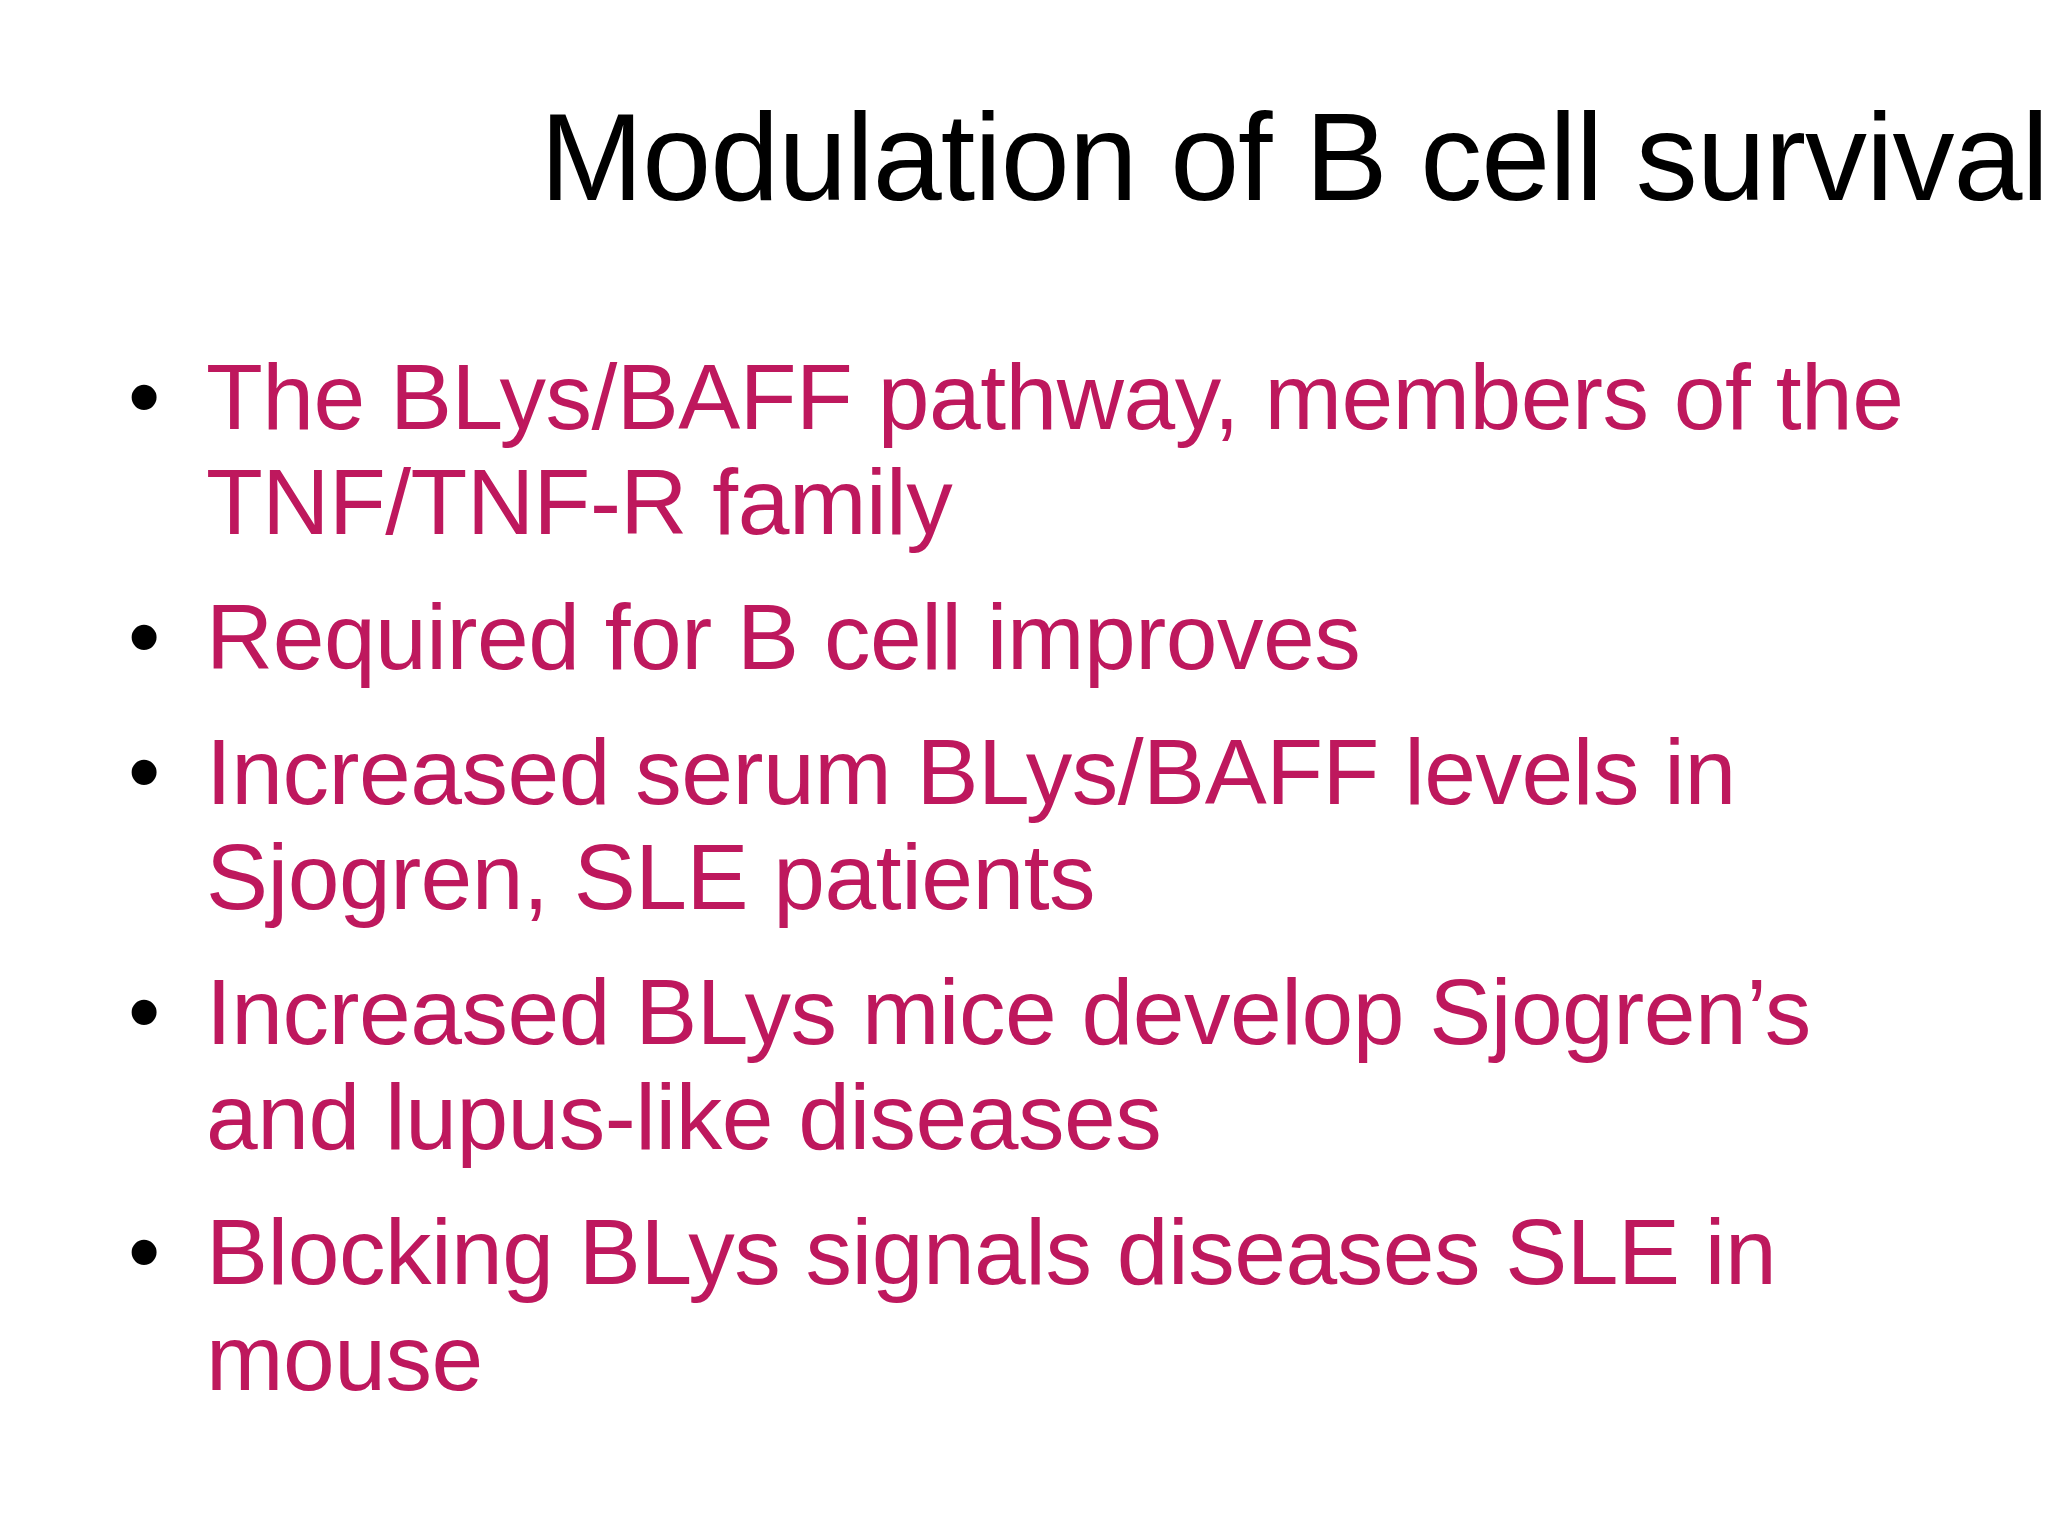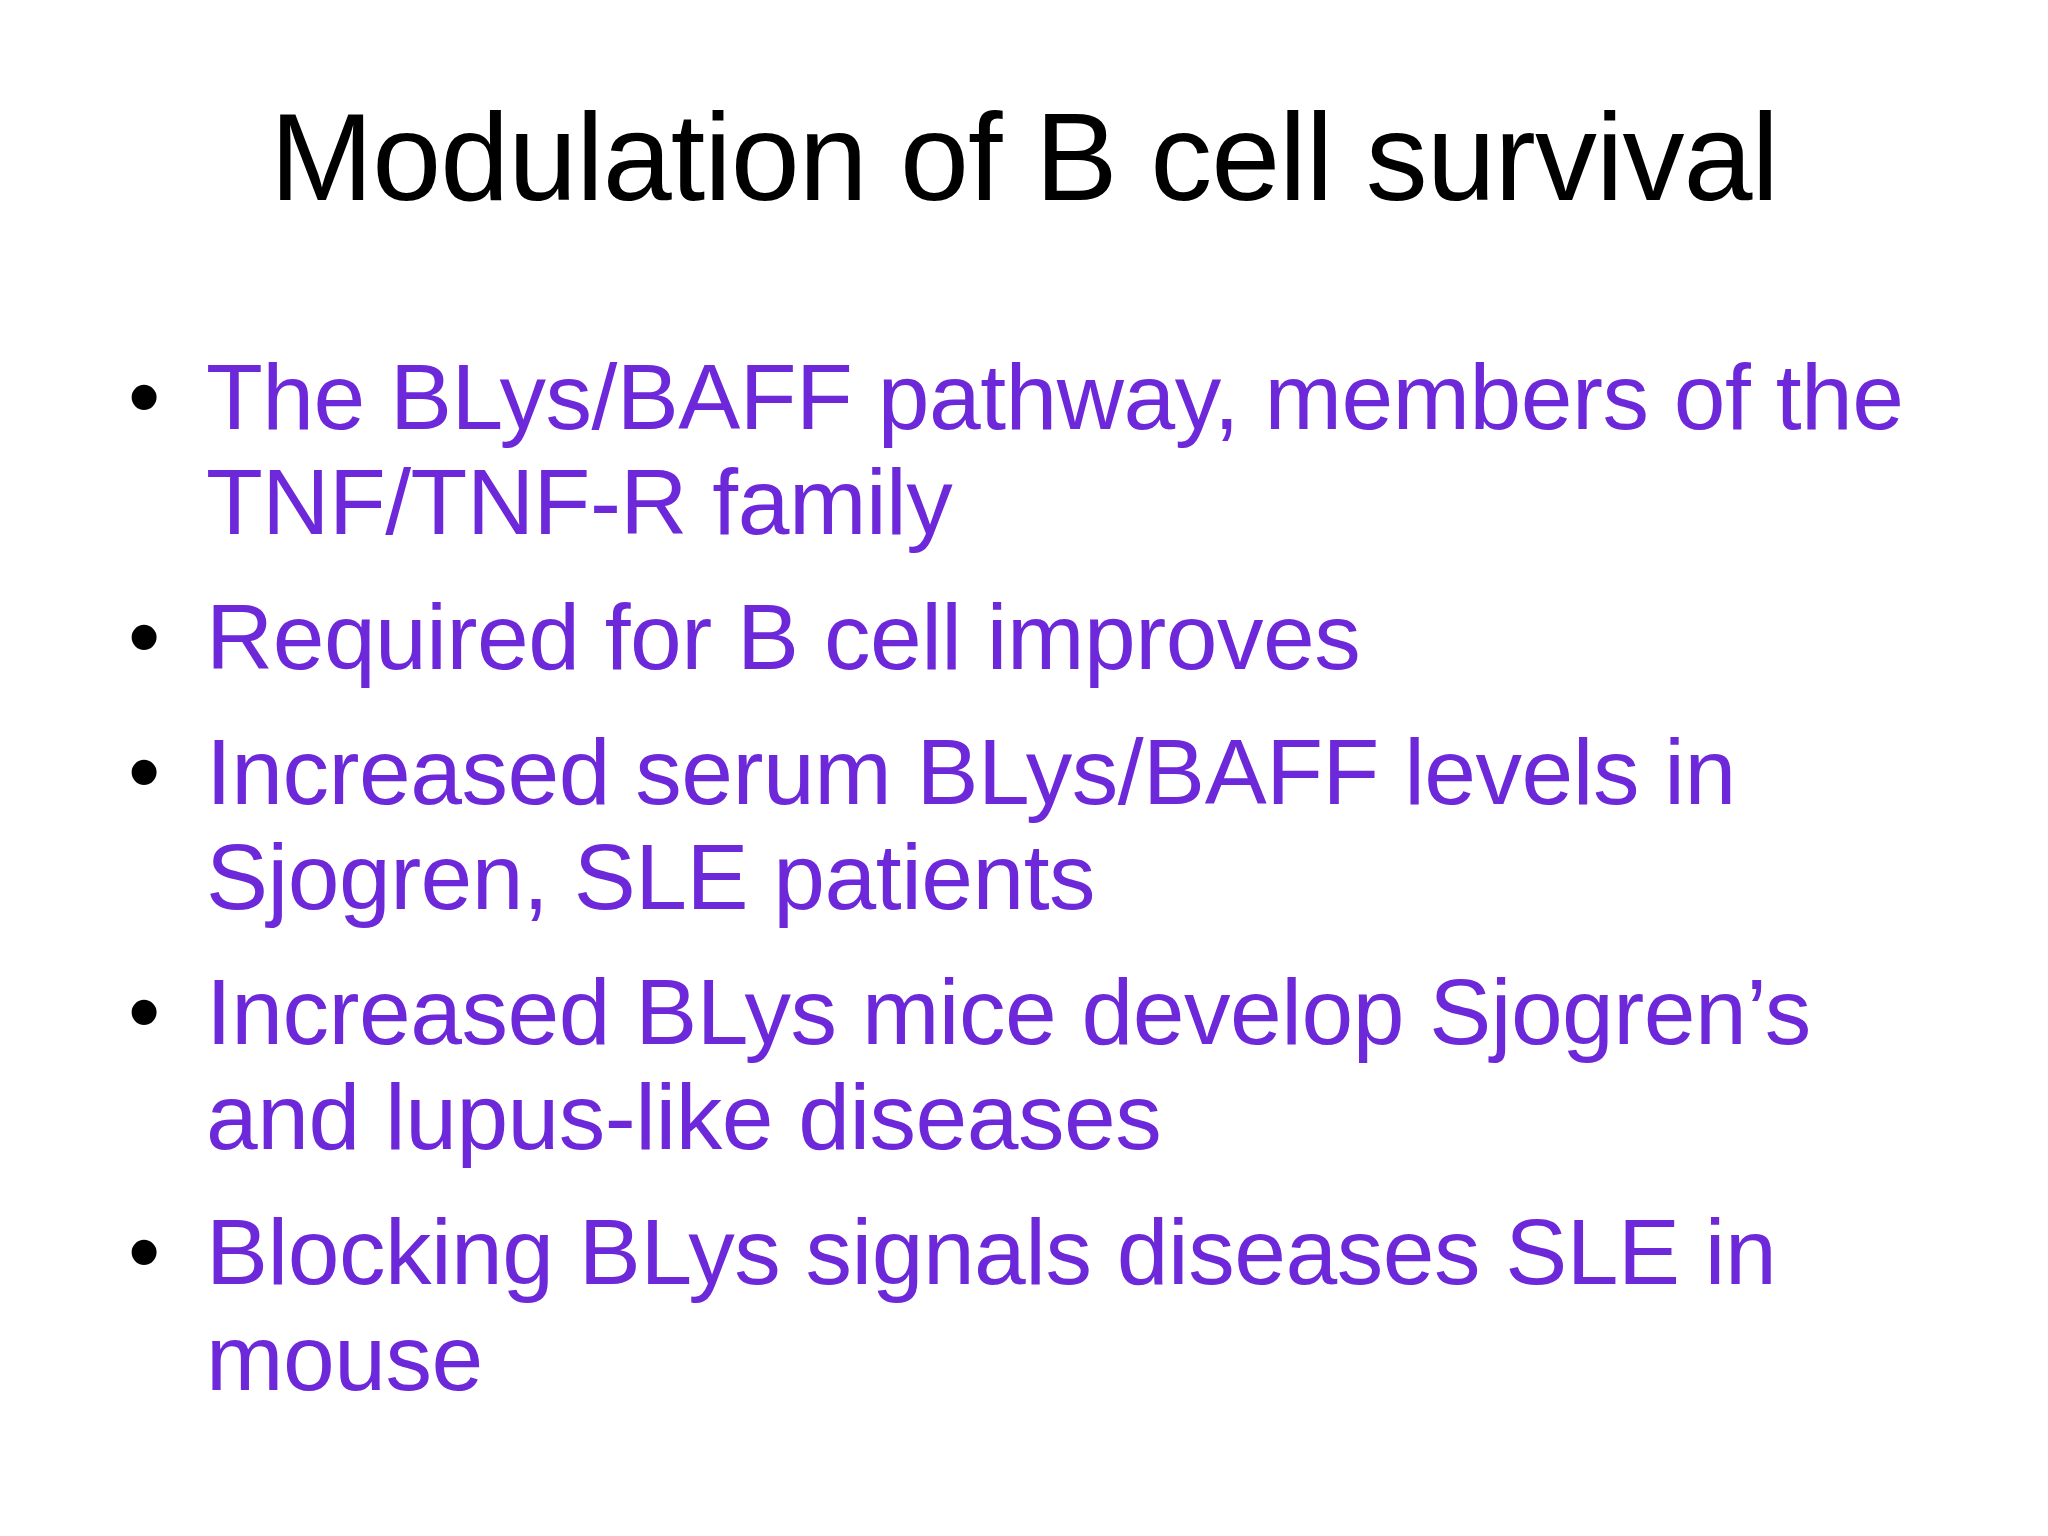--- a/index.html
+++ b/index.html
@@ -13,21 +13,21 @@
     height: 1536px;
     background: #ffffff;
     color: #000000;
     font-family: "Liberation Sans", "DejaVu Sans", sans-serif;
     overflow: hidden;
     box-sizing: border-box;
   }
   .slide-title {
     margin-top: 88px;
     width: 100%;
-    text-align: center;
+    text-align: right;
     font-size: 124px;
     line-height: 1.12;
     font-weight: 400;
     color: #000000;
     letter-spacing: -1px;
   }
   .bullet-list {
     list-style: none;
     margin: 118px 50px 0 128px;
     padding: 0;
@@ -41,21 +41,21 @@
     flex: 0 0 78px;
     width: 78px;
     font-size: 92px;
     line-height: 1.13;
     color: #000000;
   }
   .bullet-text {
     flex: 1 1 auto;
     font-size: 93px;
     line-height: 1.13;
-    color: #6d28d9;
+    color: #be185d;
     white-space: pre-line;
     letter-spacing: -0.5px;
   }
 </style>
 </head>
 <body>
 
 <div class="slide">
 
   <div class="slide-title">Modulation of B cell survival</div>

